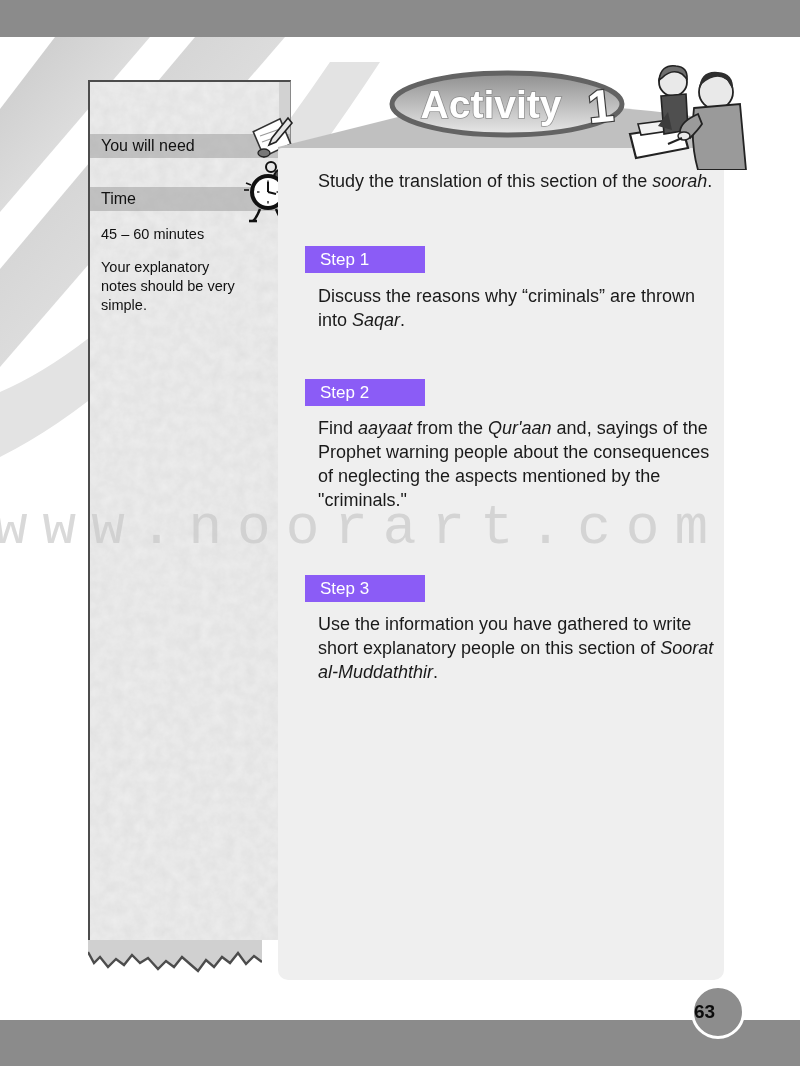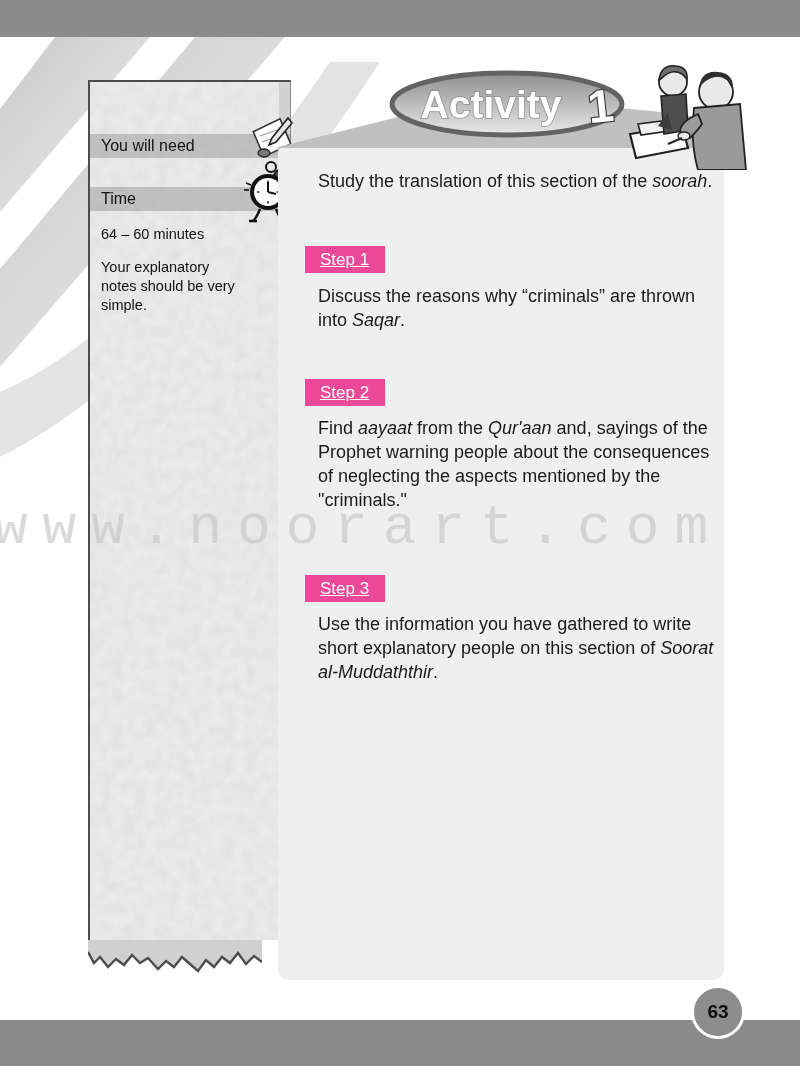--- a/index.html
+++ b/index.html
@@ -26,36 +26,36 @@
   .icon-lamp{right:2px;top:-26px;}
   
   .main-panel{position:absolute;left:278px;top:148px;width:446px;height:832px;
               background:#efefef;border-radius:4px 4px 10px 10px;}
   .band{position:absolute;left:278px;top:95px;width:446px;height:60px;}
   .badge{position:absolute;left:388px;top:70px;width:240px;height:68px;}
   .kids{position:absolute;left:628px;top:52px;width:140px;height:118px;}
   .content{position:absolute;left:318px;top:170px;width:396px;font-size:18px;line-height:1.32;}
   .intro{margin:0 0 0 0;}
   .step{margin-top:0;}
-  .step-bar{width:80px;height:27px;background:#ec4899;color:#fff;font-size:17px;
-            line-height:27px;padding-left:15px;box-sizing:border-box;margin-left:-13px;text-decoration:underline;}
+  .step-bar{width:120px;height:27px;background:#8b5cf6;color:#fff;font-size:17px;
+            line-height:27px;padding-left:15px;box-sizing:border-box;margin-left:-13px;}
   .step-body{margin-top:11px;}
   .s1{margin-top:52px;} .s1 .step-body{margin-top:12px;}
   .s2{margin-top:47px;}
   .s3{margin-top:63px;}
   i{font-style:italic;}
   
   .watermark{position:absolute;left:-6px;top:496px;width:820px;z-index:60;
              font-family:"Liberation Mono","DejaVu Sans Mono",monospace;
              font-size:56px;letter-spacing:15px;color:#c9c9c9;opacity:0.7;
              white-space:nowrap;pointer-events:none;}
   
   .page-num{position:absolute;left:691px;top:985px;width:48px;height:48px;z-index:20;
             background:#8d8d8d;border:3px solid #ffffff;border-radius:50%;
-            text-align:center;line-height:48px;font-size:19px;font-weight:bold;color:#0c0c0c;}
+            line-height:48px;font-size:19px;font-weight:bold;color:#0c0c0c;}
 </style>
 </head>
 <body>
 
 <div class="page">
 
   <div class="top-bar"></div>
 
   <svg class="corner-stripes" viewBox="0 0 380 420">
     <defs>
@@ -112,21 +112,21 @@
           <line x1="38.5" y1="33" x2="41" y2="33" stroke="#111" stroke-width="1.3"></line>
           <path d="M22,50 Q19,58 15,62" stroke="#111" stroke-width="2.4" fill="none"></path>
           <path d="M38,50 Q41,58 45,62" stroke="#111" stroke-width="2.4" fill="none"></path>
           <line x1="11" y1="62" x2="19" y2="62" stroke="#111" stroke-width="2.6"></line>
           <line x1="41" y1="62" x2="49" y2="62" stroke="#111" stroke-width="2.6"></line>
           <line x1="8" y1="24" x2="13" y2="26" stroke="#111" stroke-width="1.6"></line>
           <line x1="6" y1="31" x2="11" y2="31" stroke="#111" stroke-width="1.6"></line>
           <line x1="53" y1="24" x2="48" y2="26" stroke="#111" stroke-width="1.6"></line>
         </svg>
       </div>
-      <div class="sb-body">64 – 60 minutes</div>
+      <div class="sb-body">45 – 60 minutes</div>
 
       <div class="sb-body">Your explanatory
 notes should be very
 simple.</div>
 
     </div>
   </div>
 
   <svg class="sidebar-torn" viewBox="0 0 174 48">
     <path d="M0,0 L174,0 L174,22 L166,16 L158,24 L150,13 L142,23 L134,17 L126,27 L118,20 L110,31 L102,24 L94,17 L86,27 L78,21 L70,29 L60,18 L52,23 L44,15 L36,25 L28,19 L20,27 L12,17 L6,23 L0,12 Z" fill="#d0d0d0" stroke="none"></path>

